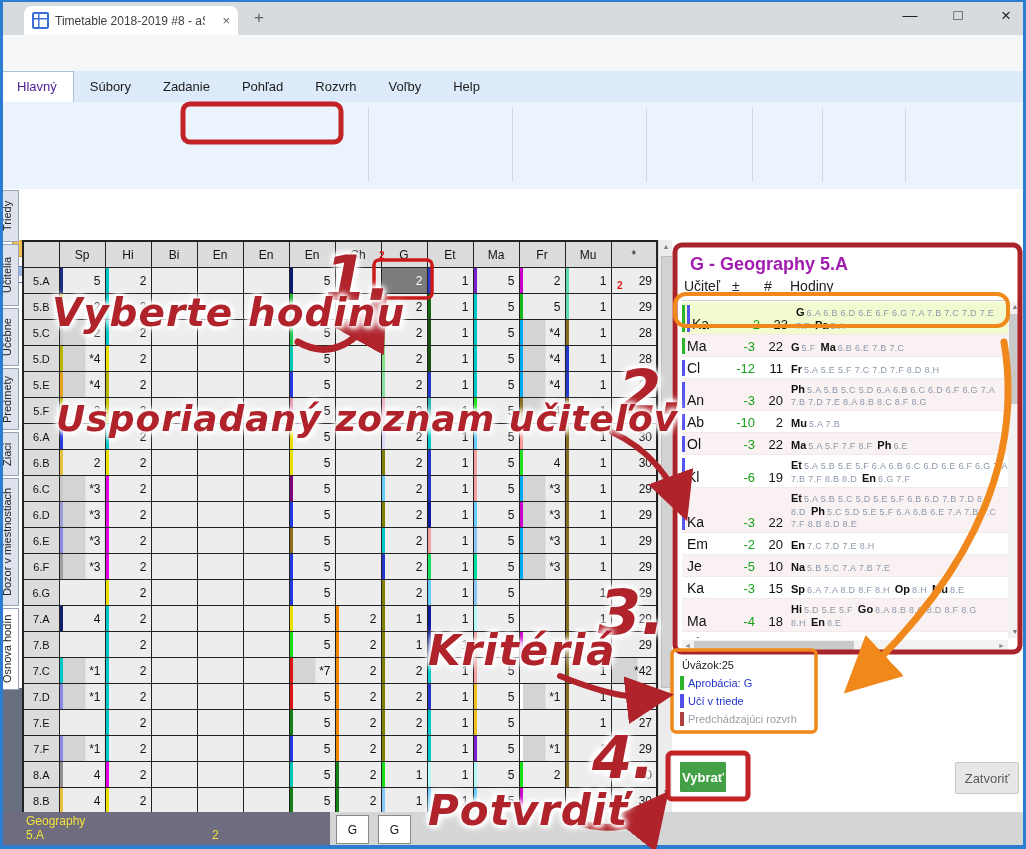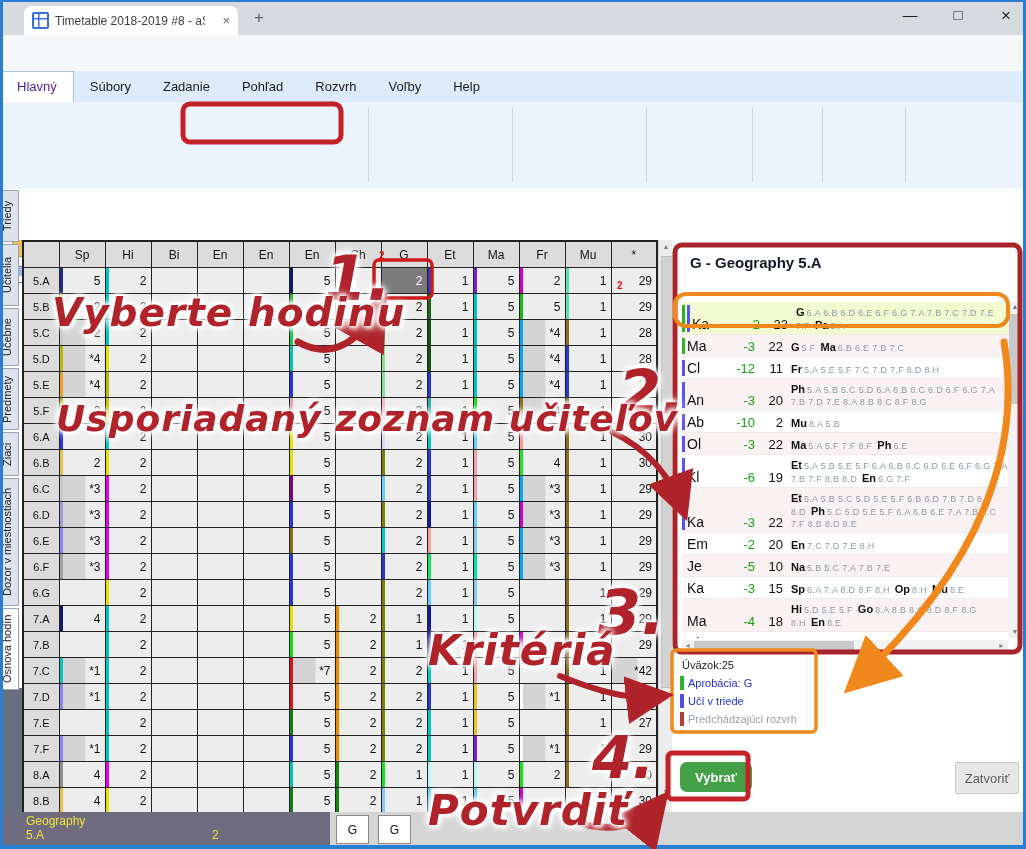--- a/index.html
+++ b/index.html
@@ -99,21 +99,21 @@
   #grid td .stripe{position:absolute;left:0;top:0;width:3px;height:100%;z-index:3;}
   #grid td.st{background:linear-gradient(to right,#d4d4d4 0 58%,#ededed 58%);}
   #grid td.sel{background:#7b7b7b;color:#fff;}
   #grid th.rl{font-size:11px;}
   
   #gscroll{position:absolute;left:658px;top:240px;width:14px;height:572px;background:#ececec;border-left:1px solid #d8d8d8;}
   #gscroll .thumb{position:absolute;left:2px;top:16px;width:10px;height:430px;background:#d2d2d2;border:1px solid #bdbdbd;}
   .sarr{position:absolute;left:0;width:14px;text-align:center;font-size:7px;color:#7a7a7a;}
   
   #panel{position:absolute;left:672px;top:240px;width:354px;height:572px;background:#fff;}
-  #panel-title{position:absolute;left:18px;top:14px;font-size:15px;font-weight:bold;color:#0f172a;}
+  #panel-title{position:absolute;left:18px;top:14px;font-size:18px;font-weight:bold;color:#a21caf;}
   #plist-head{position:absolute;left:10px;top:38px;width:326px;height:22px;border-bottom:1px solid #cfcfcf;font-size:14px;color:#222;}
   #plist-head span{position:absolute;top:0;}
   #teacher-list{position:absolute;left:10px;top:62px;width:326px;height:336px;overflow:hidden;}
   .trow{display:flex;align-items:flex-end;padding:3px 0 2px;border-bottom:1px solid #f2eaea;position:relative;}
   .trow.alt{background:#faf2f2;}
   .trow.hl{background:#f1fbcf;}
   .trow .bar{width:3px;align-self:stretch;margin-right:2px;flex:0 0 auto;}
   .tname{width:36px;font-size:14px;color:#111;flex:0 0 auto;}
   .tdiff{width:32px;font-size:13px;color:#18a018;text-align:right;margin-right:8px;flex:0 0 auto;}
   .tcount{width:20px;font-size:13px;color:#111;text-align:right;margin-right:8px;flex:0 0 auto;}
@@ -125,21 +125,21 @@
   #pvscroll .thumb{position:absolute;left:1px;top:12px;width:11px;height:90px;background:#c9c9c9;}
   #phscroll{position:absolute;left:10px;top:400px;width:326px;height:12px;background:#f2f2f2;}
   #phscroll .thumb{position:absolute;left:12px;top:1px;width:160px;height:10px;background:#c9c9c9;}
   .harr{position:absolute;top:2px;font-size:7px;color:#8a8a8a;}
   
   #criteria{position:absolute;left:8px;top:416px;width:200px;font-size:11px;line-height:18px;}
   .crit-load{color:#222;margin-left:2px;}
   .crit-item{display:flex;align-items:center;}
   .crit-item .cbar{width:4px;height:14px;margin-right:4px;flex:0 0 auto;}
   
-  #btn-vybrat{position:absolute;left:8px;top:522px;width:72px;height:30px;background:#43a047;border-radius:7px;color:#fff;font-size:13px;font-weight:bold;display:flex;align-items:center;justify-content:center;}
+  #btn-vybrat{position:absolute;left:8px;top:522px;width:46px;height:30px;background:#43a047;border-radius:1px;color:#fff;font-size:13px;font-weight:bold;display:flex;align-items:center;justify-content:center;}
   #btn-pzatvorit{position:absolute;left:283px;top:522px;width:62px;height:30px;background:#e7e7e7;border:1px solid #c6c6c6;border-radius:2px;color:#5a5a5a;font-size:13px;display:flex;align-items:center;justify-content:center;}
   
   #bottombar{position:absolute;left:0;top:812px;width:1026px;height:33px;background:#d5d5d5;}
   #bb-dark{position:absolute;left:0;top:0;width:330px;height:33px;background:#6e6c7e;color:#f2e23c;font-size:12px;}
   #bb-sub{position:absolute;left:26px;top:2px;}
   #bb-cls{position:absolute;left:26px;top:16px;}
   #bb-cnt{position:absolute;left:212px;top:16px;}
   .gbtn{position:absolute;top:3px;width:31px;height:27px;background:#fff;border:1px solid #8a8a8a;font-size:12px;color:#111;display:flex;align-items:center;justify-content:center;}
   #blueline{position:absolute;left:0;top:845px;width:1026px;height:4px;background:#2b7dd2;}
   
@@ -669,20 +669,26 @@
       </table>
   </div>
   <div id="gscroll">
     <span class="sarr" style="top:3px;">▲</span>
     <div class="thumb"></div>
     <span class="sarr" style="top:548px;">▼</span>
   </div>
 
   <div id="panel">
     <div id="panel-title">G - Geography   5.A</div>
+    <div id="plist-head">
+      <span style="left:2px;">Učiteľ</span>
+      <span style="left:50px;">±</span>
+      <span style="left:82px;">#</span>
+      <span style="left:108px;">Hodiny</span>
+    </div>
     <div id="teacher-list">
         <div class="trow hl">
           <span class="bar" style="background: rgb(43, 181, 43);"></span>
           <span class="bar" style="background: rgb(85, 85, 238);"></span>
           <span class="tname">Ka</span>
           <span class="tdiff">-2</span>
           <span class="tcount">23</span>
           <div class="thours"><b>G</b><span class="cls">6.A 6.B 6.D 6.E 6.F 6.G 7.A 7.B 7.C 7.D 7.E 7.F</span><b>Pa</b><span class="cls">5.A</span></div>
         </div>
         <div class="trow alt">
@@ -704,21 +710,21 @@
           <span class="tname">An</span>
           <span class="tdiff">-3</span>
           <span class="tcount">20</span>
           <div class="thours"><b>Ph</b><span class="cls">5.A 5.B 5.C 5.D 6.A 6.B 6.C 6.D 6.F 6.G 7.A 7.B 7.D 7.E 8.A 8.B 8.C 8.F 8.G</span></div>
         </div>
         <div class="trow">
           <span class="bar" style="background: rgb(85, 85, 238);"></span>
           <span class="tname">Ab</span>
           <span class="tdiff">-10</span>
           <span class="tcount">2</span>
-          <div class="thours"><b>Mu</b><span class="cls">8.A 5.B</span></div>
+          <div class="thours"><b>Mu</b><span class="cls">5.A 7.B</span></div>
         </div>
         <div class="trow alt">
           <span class="bar" style="background: rgb(85, 85, 238);"></span>
           <span class="tname">Ol</span>
           <span class="tdiff">-3</span>
           <span class="tcount">22</span>
           <div class="thours"><b>Ma</b><span class="cls">5.A 5.F 7.F 8.F</span><b>Ph</b><span class="cls">6.E</span></div>
         </div>
         <div class="trow">
           <span class="bar" style="background: rgb(85, 85, 238);"></span>

